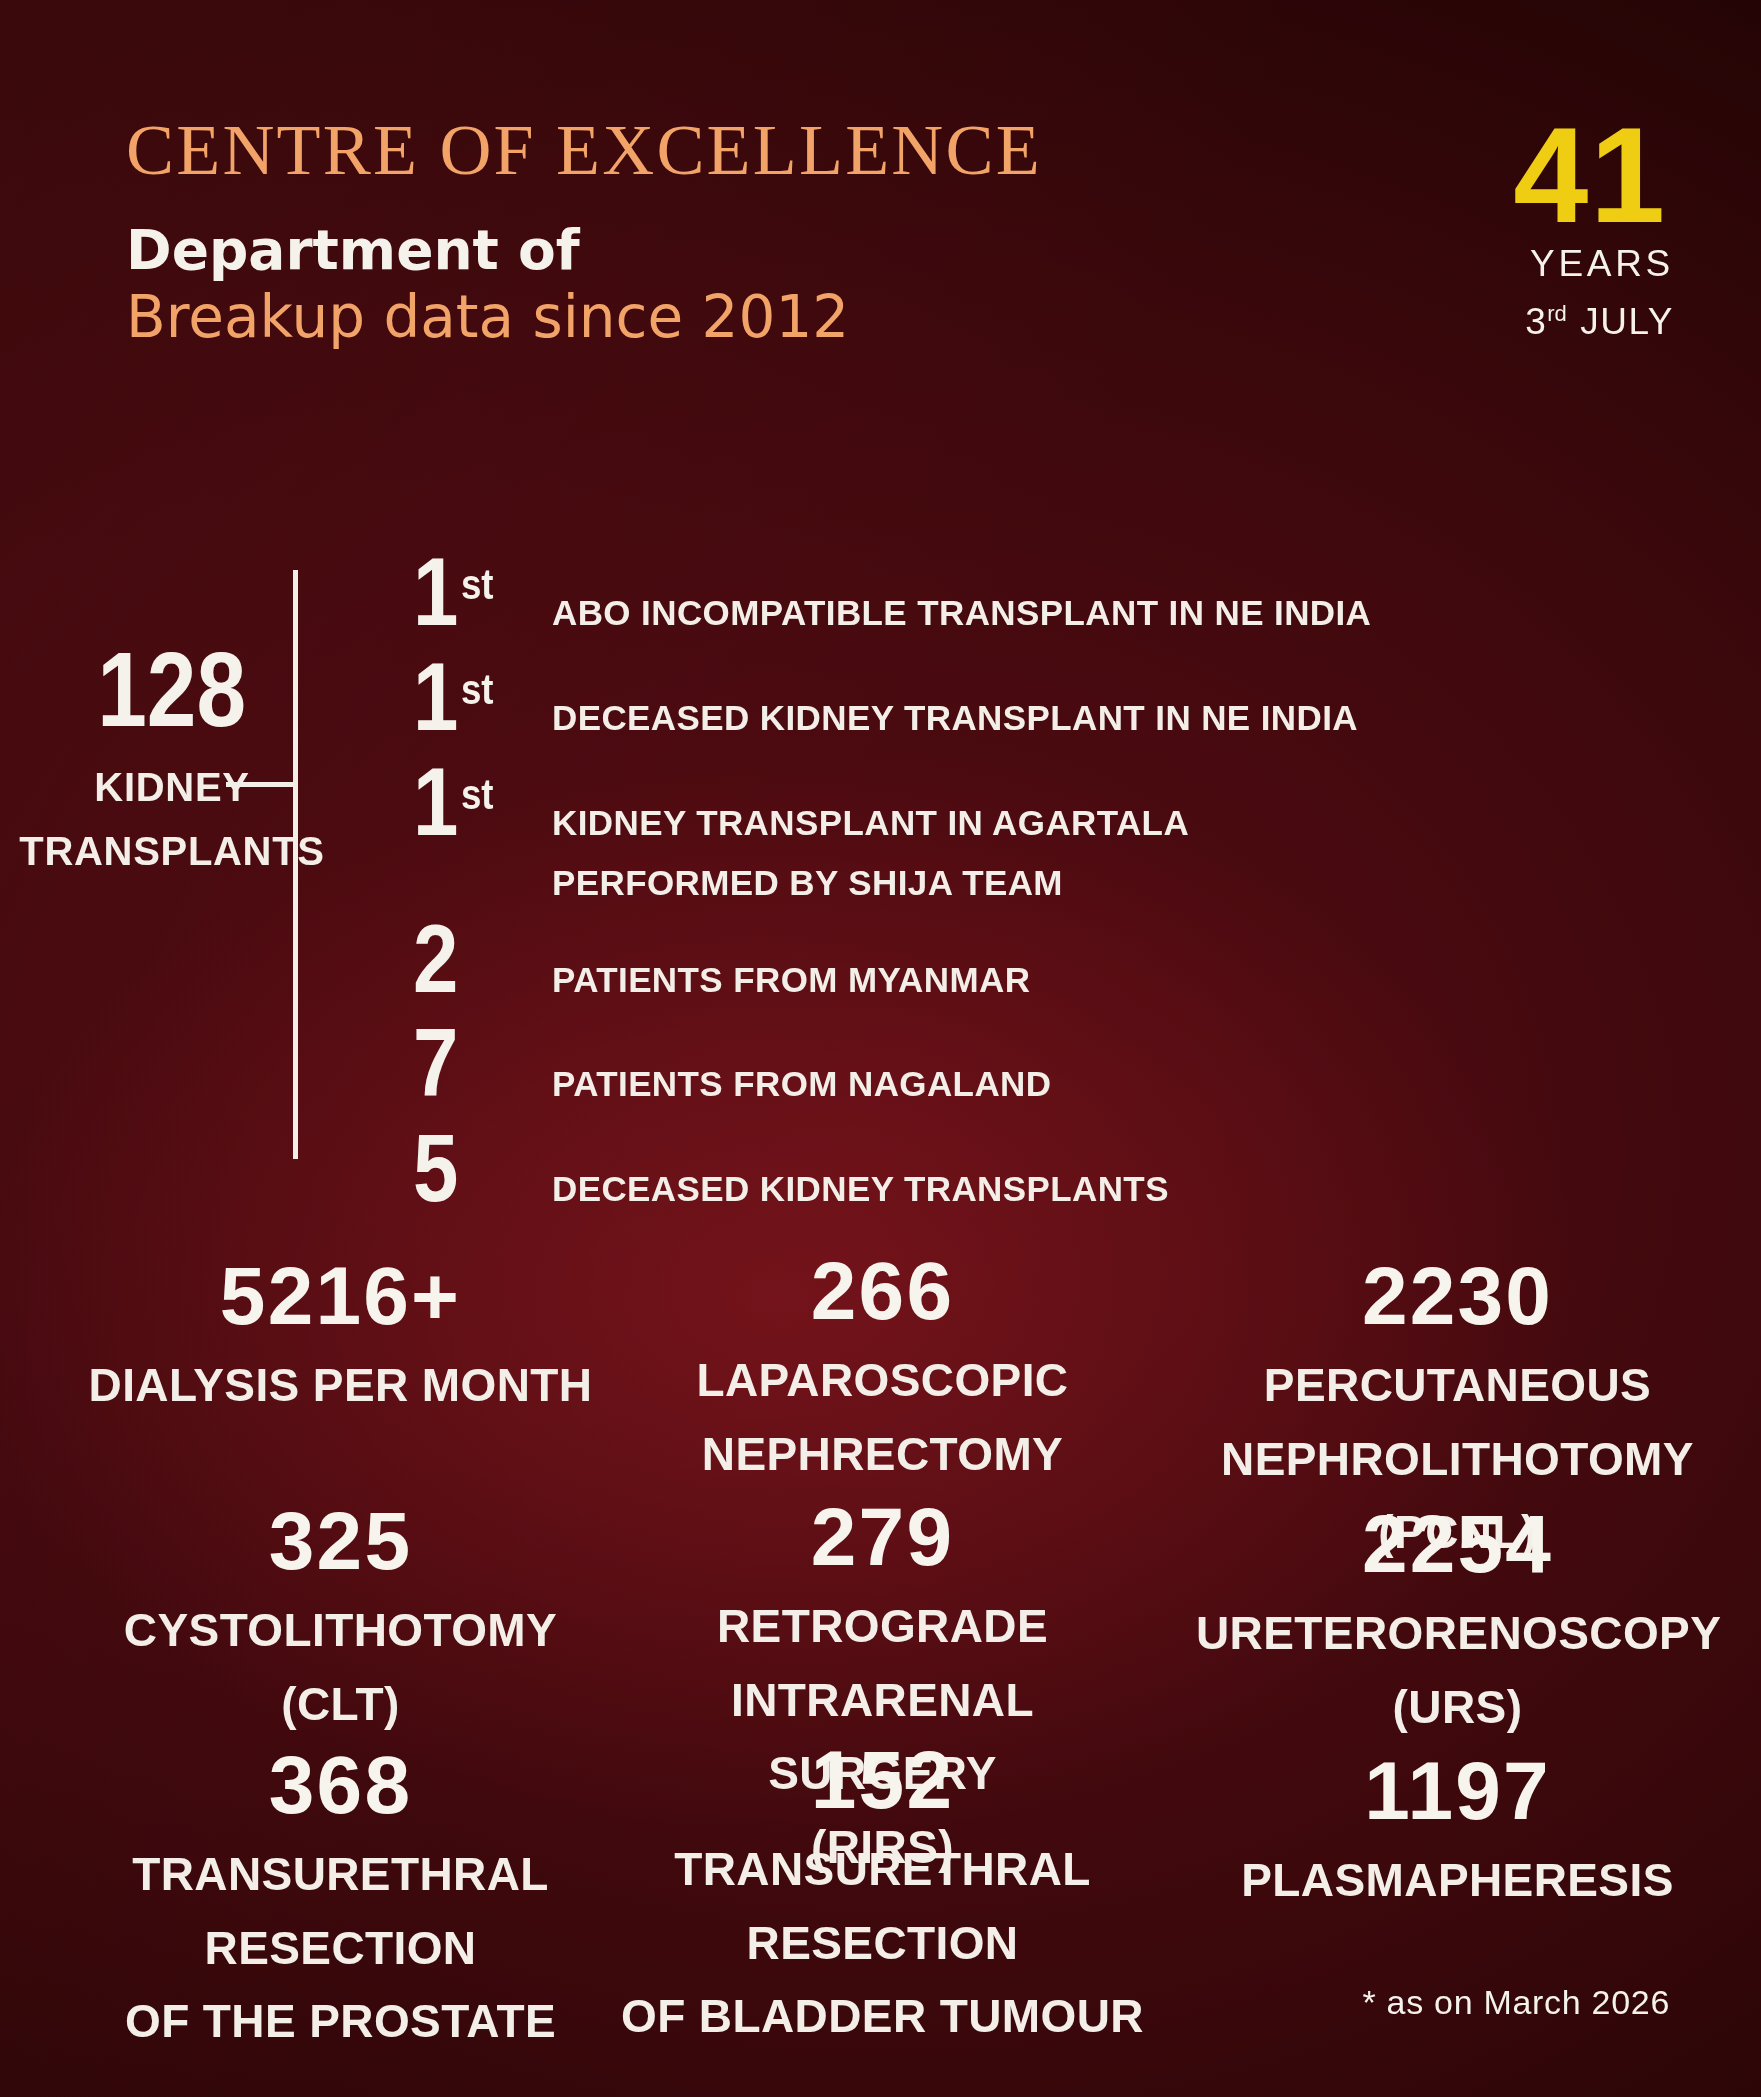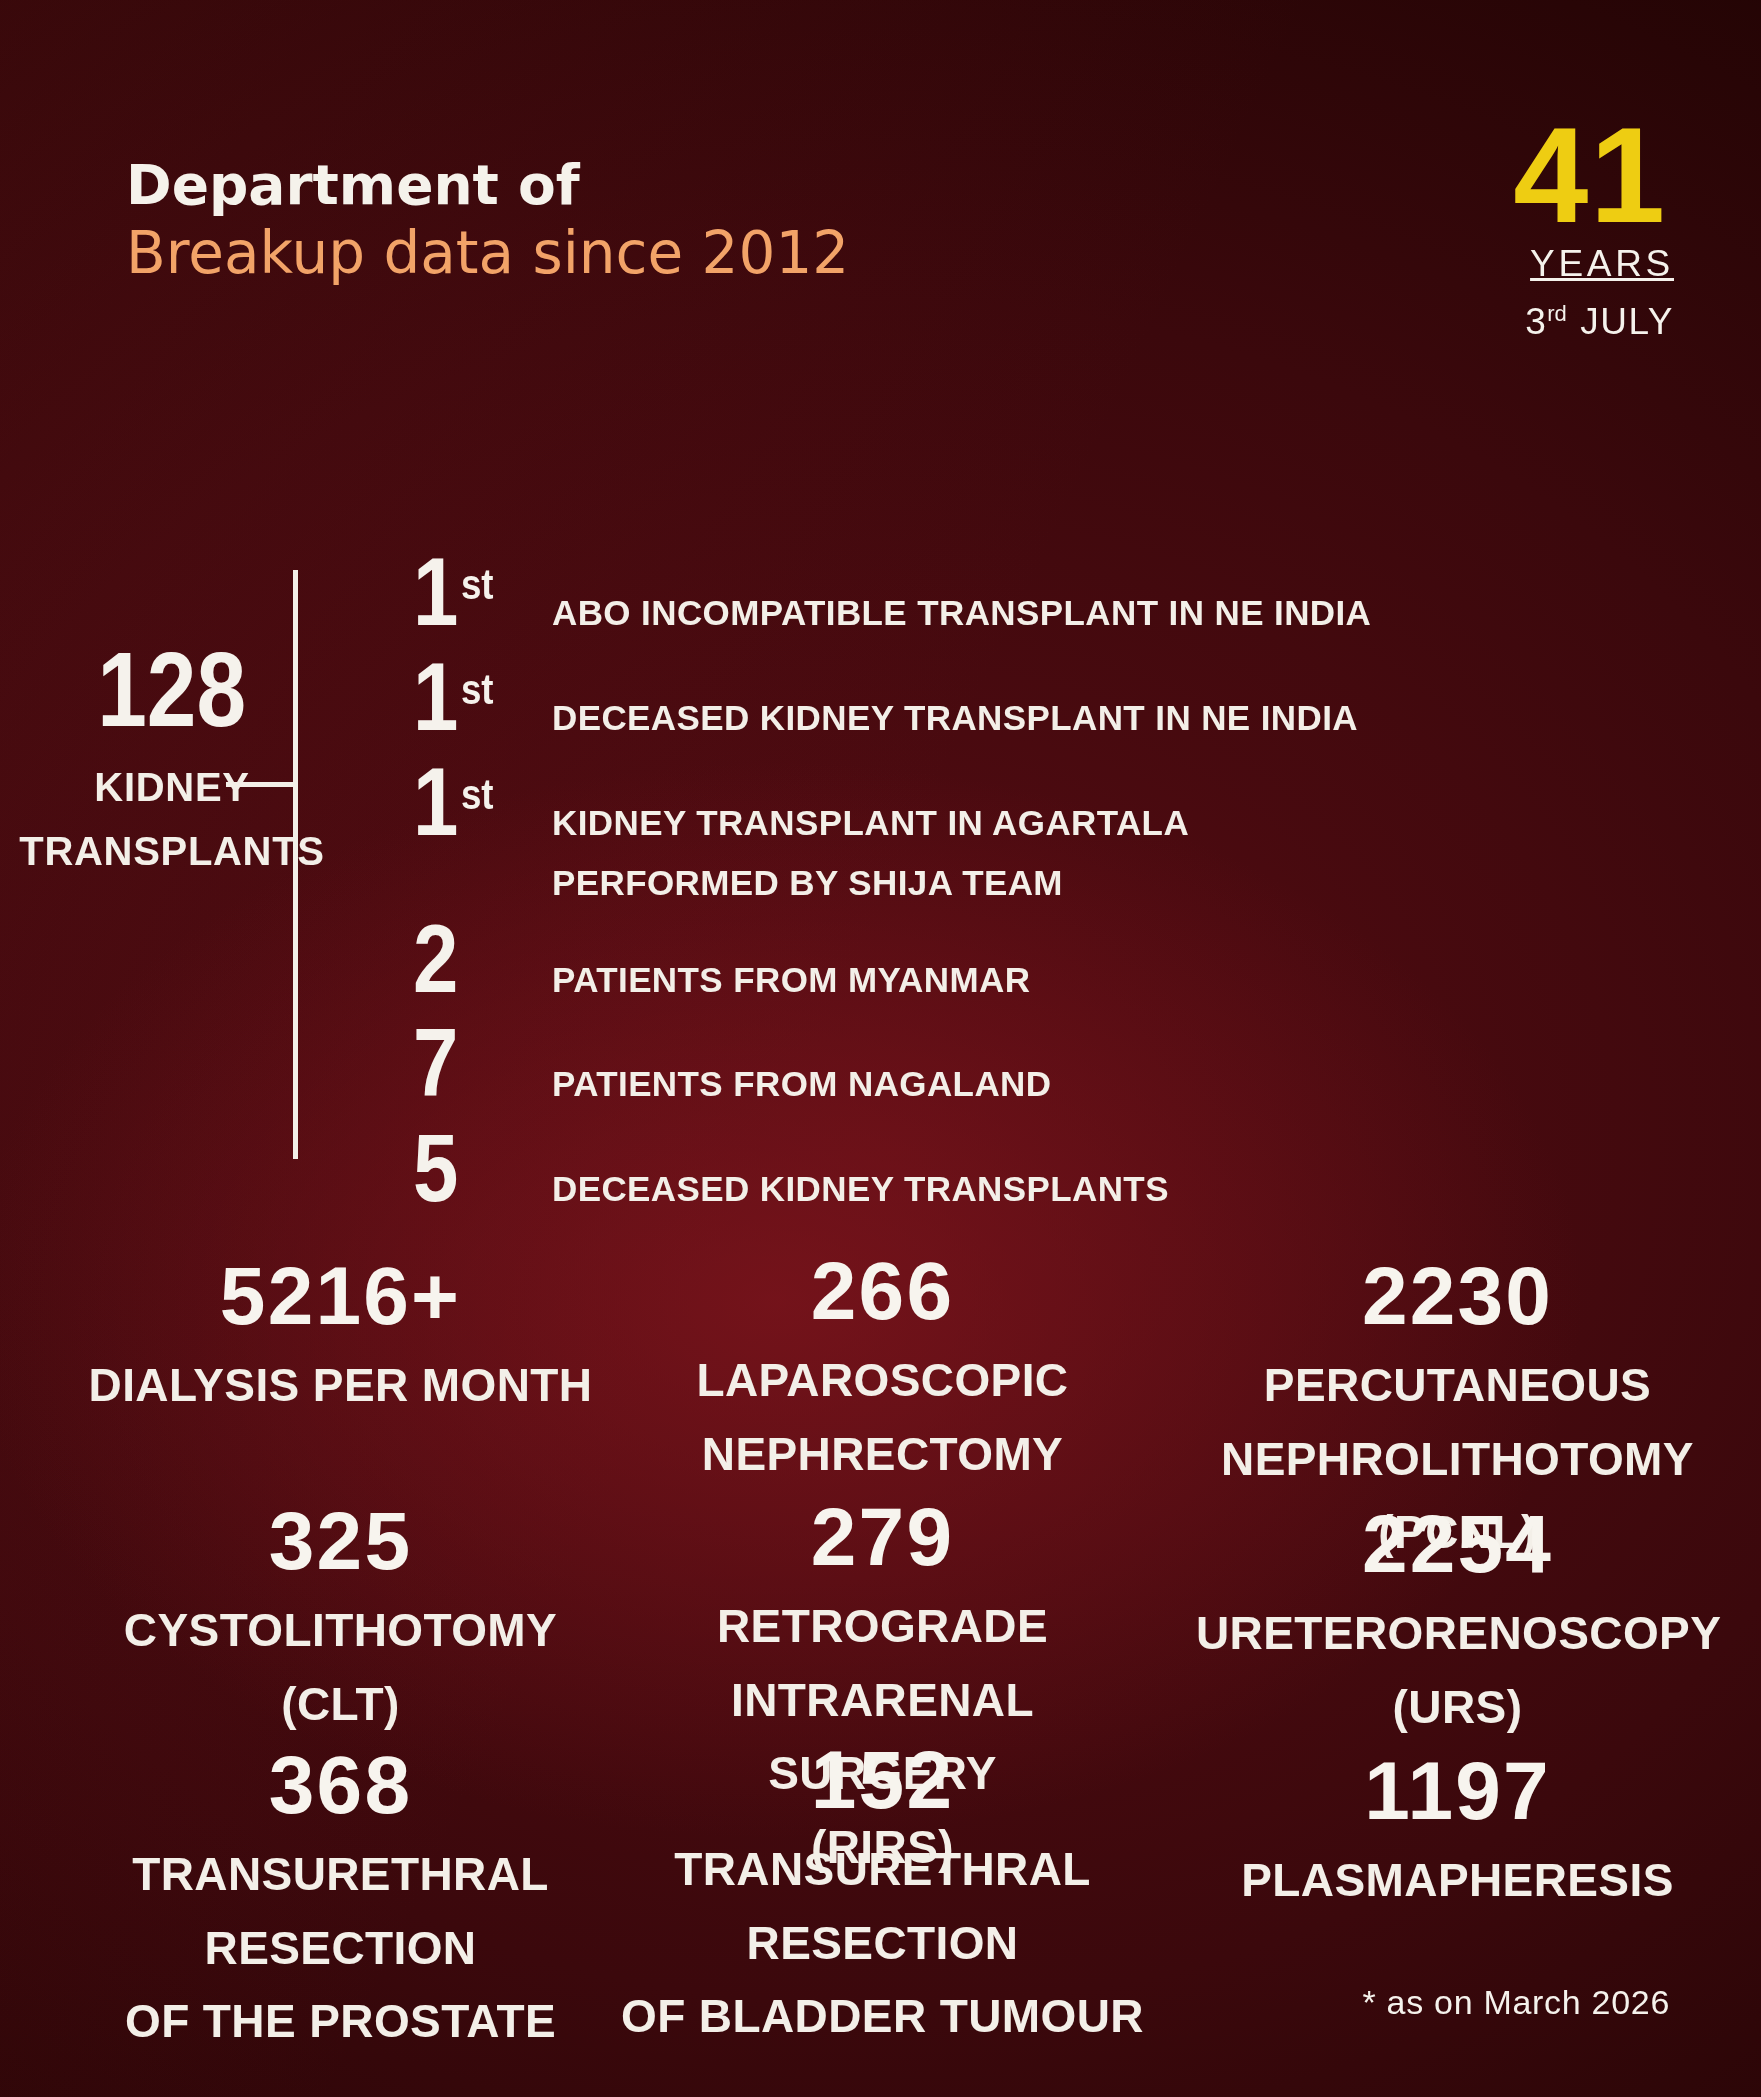--- a/index.html
+++ b/index.html
@@ -31,21 +31,21 @@
   .subtitle {
     margin-top:10.5px; font-family:"DejaVu Sans", sans-serif; font-weight:400;
     font-size:58px; line-height:1; color:#F2A368;
   }
   
   .years { position:absolute; top:112px; right:88px; text-align:right; }
   .years-num {
     font-weight:700; font-size:135px; line-height:.95; letter-spacing:1.5px;
     color:#EECD12; padding-right:7.5px;
   }
-  .years-unit { font-size:37px; letter-spacing:3.7px; margin-top:3px; color:#F5F2EC;text-decoration:underline; }
+  .years-unit { font-size:37px; letter-spacing:3.7px; margin-top:3px; color:#F5F2EC; }
   .years-date { font-size:37px; letter-spacing:1.5px; margin-top:16px; color:#F5F2EC; white-space:nowrap; }
   .years-date sup { font-size:22px; vertical-align:12.7px; letter-spacing:0; }
   .years-date .month { margin-left:13.5px; }
   
   .big-count {
     position:absolute; left:30px; top:637px; width:284px; text-align:center;
     font-weight:700; font-size:105px; line-height:1; color:#F5F2EC;
   }
   .squeeze { display:inline-block; transform:scaleX(.85); transform-origin:center; }
   .count-label {
@@ -73,20 +73,21 @@
     position:absolute; right:92px; top:1983px;
     font-size:34px; font-weight:400; color:#F5F2EC; letter-spacing:0.7px;
   }
 </style>
 </head>
 <body>
 
 <div class="poster">
 
   <div class="header">
+    <div class="eyebrow">CENTRE OF EXCELLENCE</div>
     <div class="dept">Department of</div>
     <div class="subtitle">Breakup data since 2012</div>
   </div>
 
   <div class="years">
     <div class="years-num">41</div>
     <div class="years-unit">YEARS</div>
     <div class="years-date"><span>3</span><sup>rd</sup><span class="month">JULY</span></div>
   </div>
 

